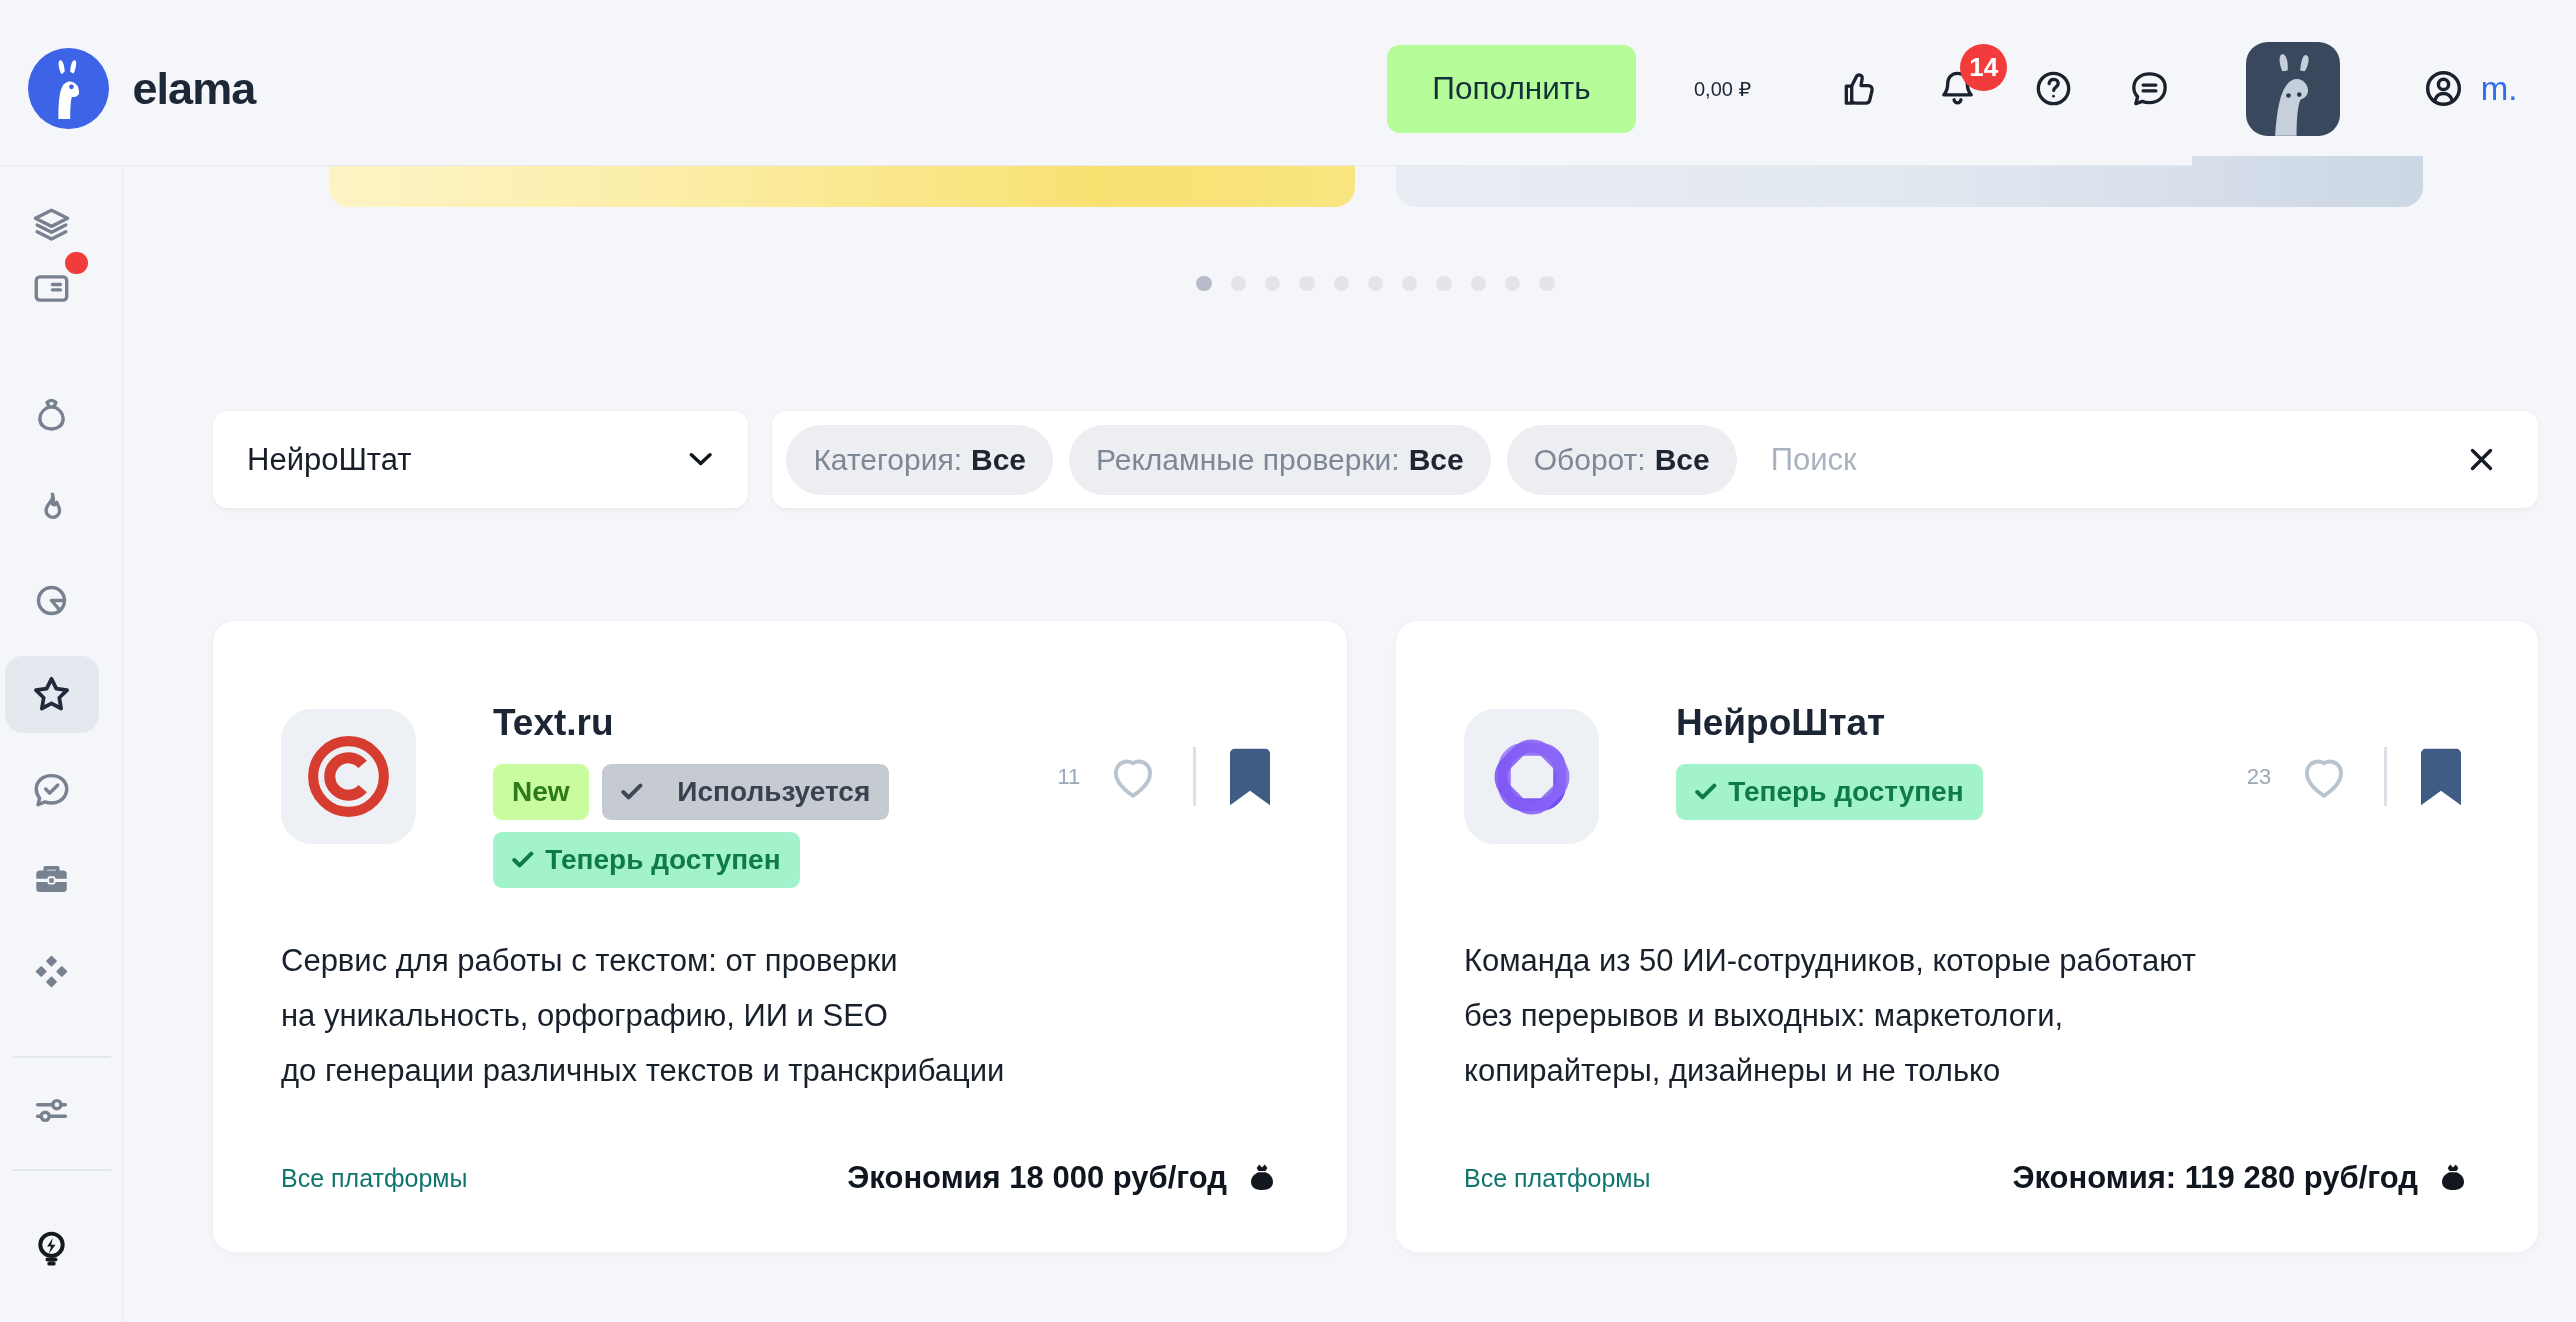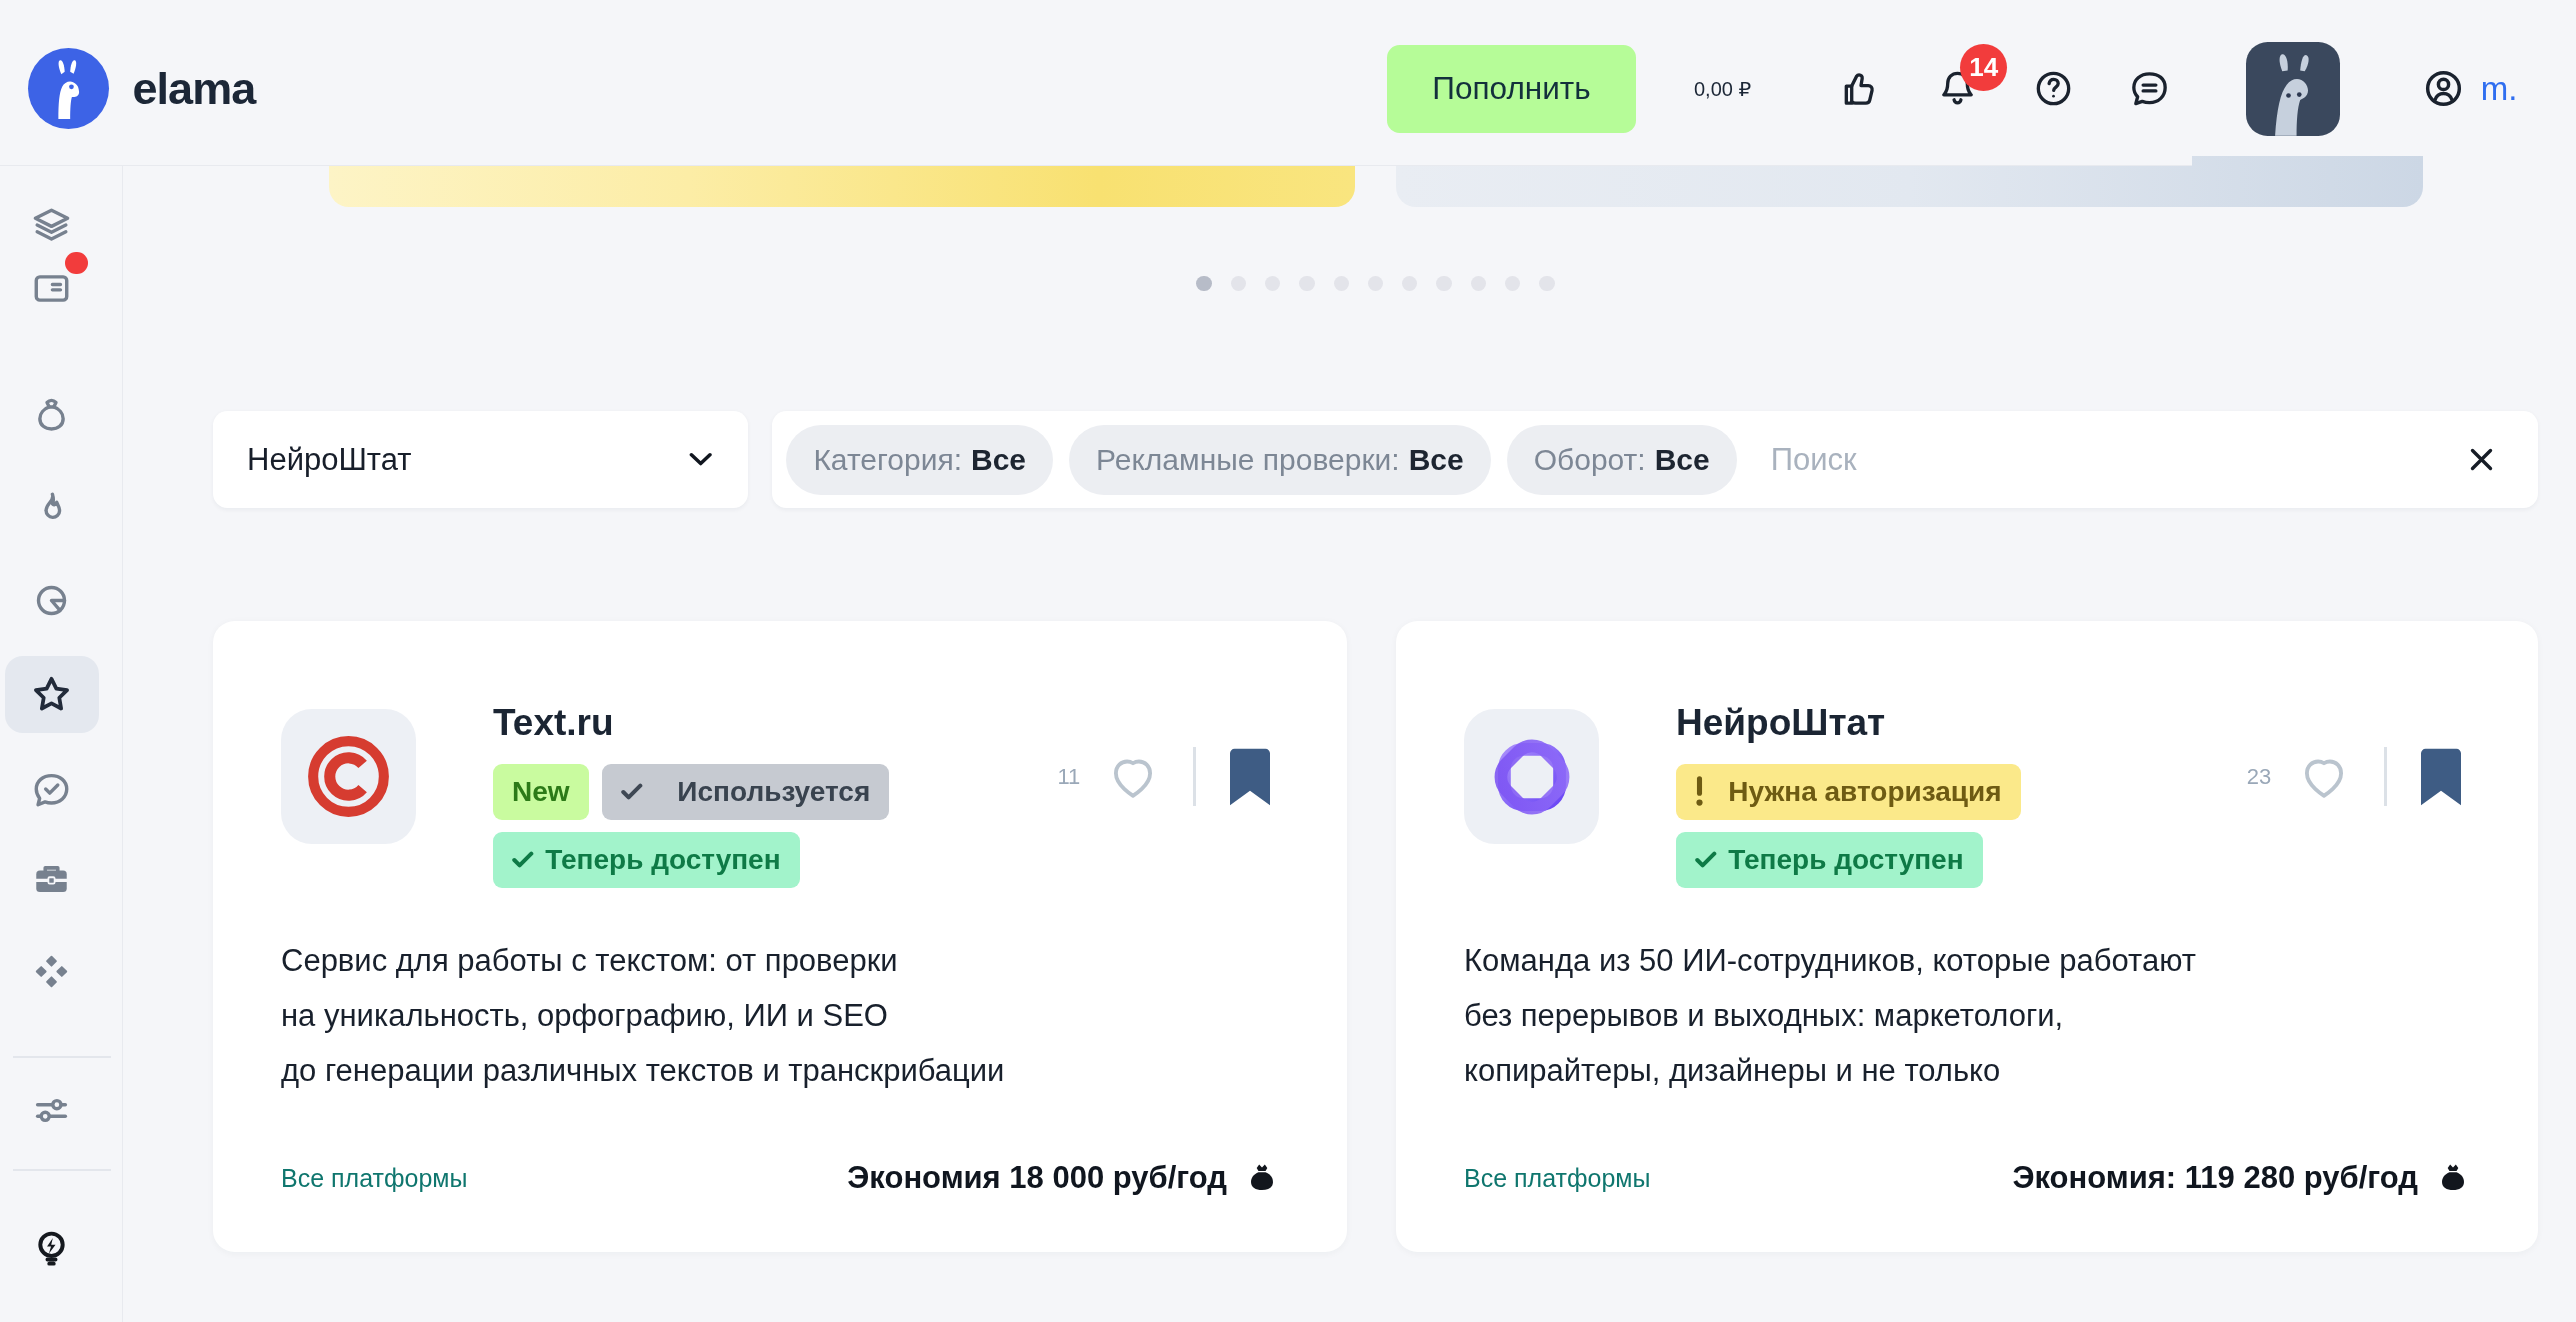--- a/index.html
+++ b/index.html
@@ -383,29 +383,20 @@
               <stop offset="1" stop-color="#7b52f3"></stop>
           </linearGradient>
         </defs>
         <rect x="24" y="24" width="52" height="52" rx="18" fill="none" stroke="url(#pg1)" stroke-width="12"></rect>
         <rect x="24" y="24" width="52" height="52" rx="18" fill="none" stroke="url(#pg2)" stroke-width="12" transform="rotate(45 50 50)" opacity="0.88"></rect>
       </svg>
     </div>
     <div class="card-info">
       <div class="card-title">НейроШтат</div>
       <div class="badge-row">
-        <div class="badge badge-auth">
-          <svg width="9" height="31" viewBox="0 0 8 28">
-            <path d="M4 2.5v13" stroke="#6e5b13" stroke-width="4.6" stroke-linecap="round"></path>
-            <circle cx="4" cy="24" r="2.8" fill="#6e5b13"></circle>
-          </svg>
-          <span style="margin-left:12.6px">Нужна авторизация</span>
-        </div>
-      </div>
-      <div class="badge-row">
         <div class="badge badge-available">
           <svg width="21.6" height="17" viewBox="0 0 20 16">
             <path d="M2 8.5l5 5L18 2.5" stroke="#0e7a46" stroke-width="3.8" fill="none" stroke-linecap="round" stroke-linejoin="round"></path>
           </svg>
           <span>Теперь доступен</span>
         </div>
       </div>
     </div>
   </div>
   <div class="card-actions">

